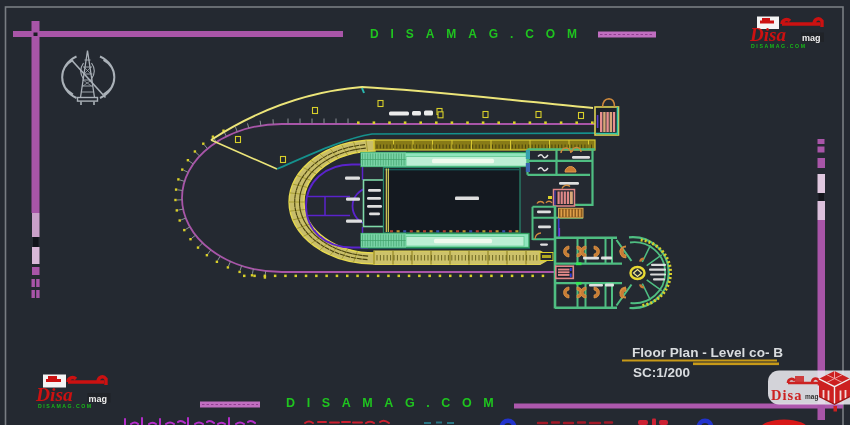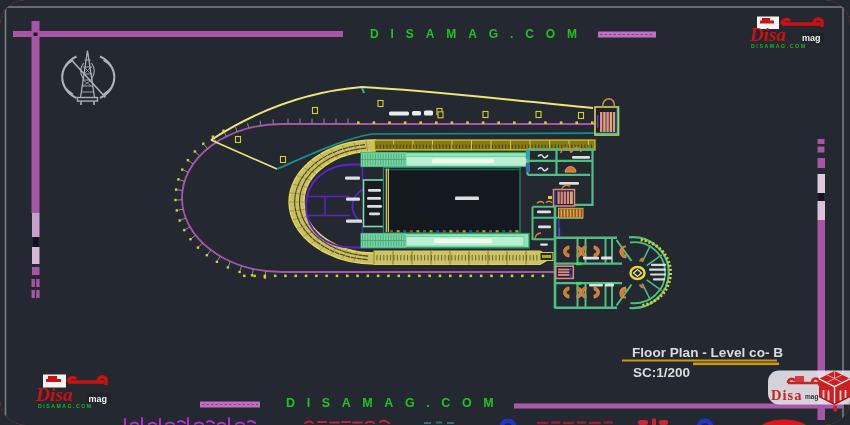--- a/index.html
+++ b/index.html
@@ -1,17 +1,17 @@
 <!DOCTYPE html>
 <html><head>
 <meta charset="utf-8">
 <style>
 html,body{margin:0;padding:0;background:#242931;}
 #stage{position:relative;width:850px;height:425px;overflow:hidden;background:#ef4444;
-font-family:"Liberation Sans", sans-serif;border-radius:25px;}
+font-family:"Liberation Sans", sans-serif;}
 svg{position:absolute;left:0;top:0;}
 </style>
 </head>
 <body>
 <div id="stage">
 <svg width="850" height="425" viewBox="0 0 850 425">
 
 <rect x="0" y="0" width="850" height="425" fill="#242931"></rect>
 
 <rect x="5.5" y="7" width="837.5" height="430" fill="none" stroke="#787d83" stroke-width="1.6"></rect>

